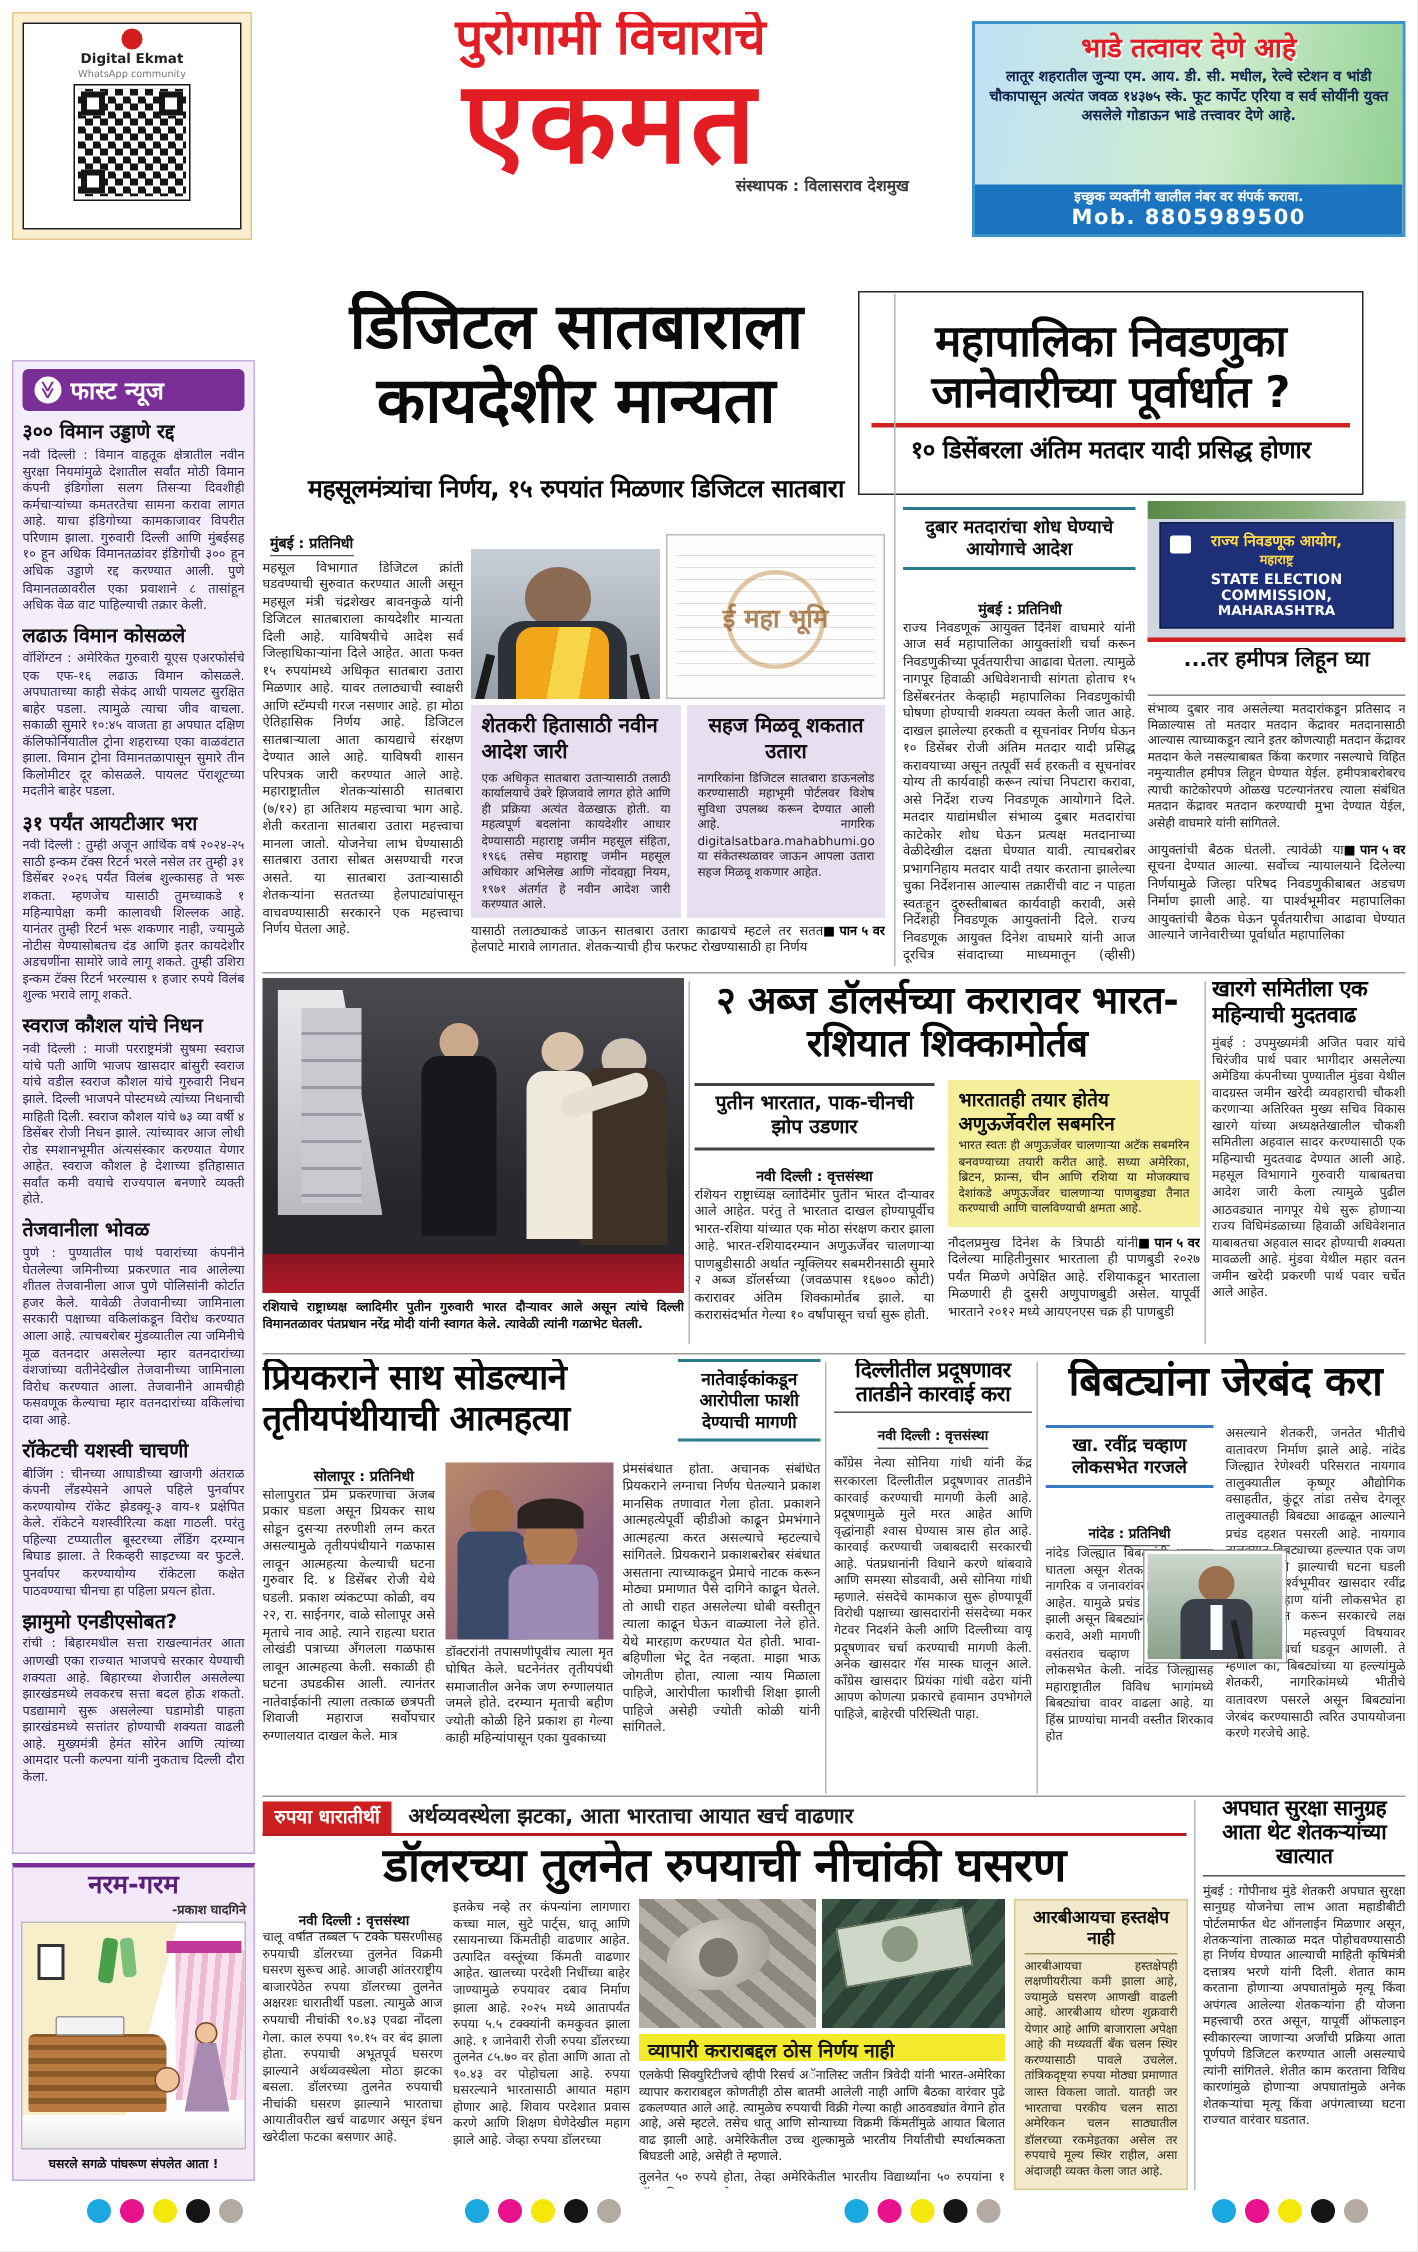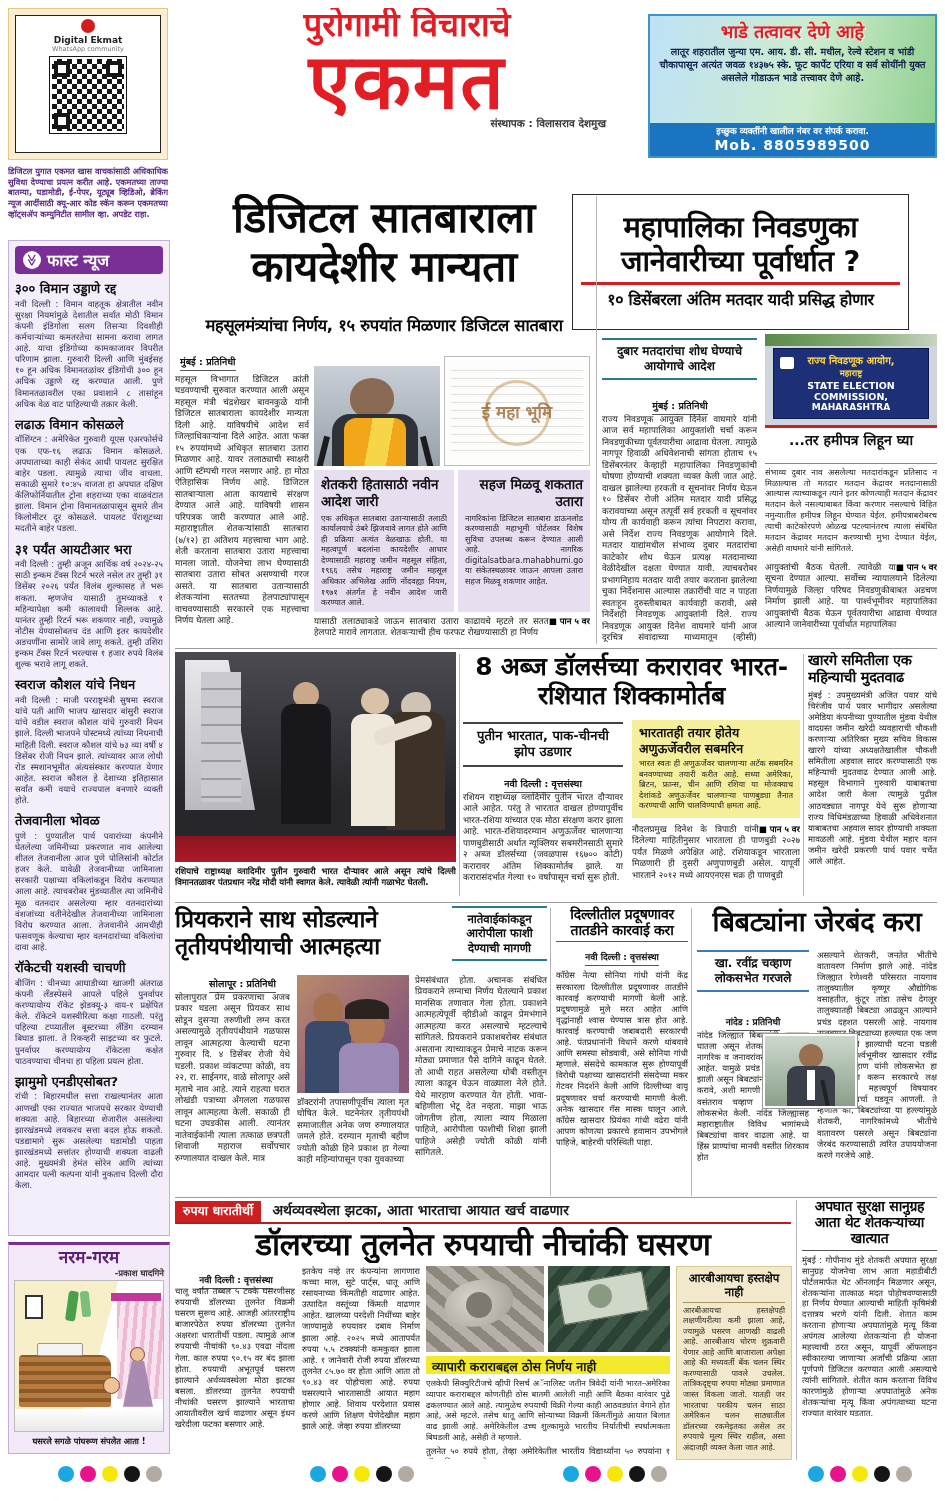--- a/index.html
+++ b/index.html
@@ -31,21 +31,20 @@
       <div style="width:14px;height:14px;border-radius:50%;background:#d31d1d;margin:0 auto;"></div>
       <div style="font-size:9px;font-weight:700;color:#222;margin-top:2px;">Digital Ekmat</div>
       <div style="font-size:6.5px;color:#777;">WhatsApp community</div>
       <div style="width:76px;height:76px;margin:4px auto 0;background:repeating-conic-gradient(#151515 0% 25%, #fff 0% 50%) 0 0/10px 10px;position:relative;border:2px solid #fff;outline:1px solid #151515;">
         <span style="position:absolute;left:2px;top:2px;width:16px;height:16px;background:#fff;border:4px solid #151515;"></span>
         <span style="position:absolute;right:2px;top:2px;width:16px;height:16px;background:#fff;border:4px solid #151515;"></span>
         <span style="position:absolute;left:2px;bottom:2px;width:16px;height:16px;background:#fff;border:4px solid #151515;"></span>
       </div>
     </div>
   </div>
-  <div class="abs" style="left:8px;top:166px;width:160px;height:70px;font-size:8.2px;line-height:1.3;font-weight:700;color:#5b2a86;text-align:justify;">डिजिटल युगात एकमत खास वाचकांसाठी अधिकाधिक सुविधा देण्याचा प्रयत्न करीत आहे. एकमतच्या ताज्या बातम्या, घडामोडी, ई-पेपर, यूट्यूब व्हिडिओ, ब्रेकिंग न्यूज आदींसाठी क्यू-आर कोड स्कॅन करून एकमतच्या व्हॉट्सॲप कम्युनिटीत सामील व्हा. अपडेट राहा.</div>
 
   <div class="abs" style="left:178px;top:8px;width:458px;height:152px;text-align:center;">
     <div style="font-size:33px;font-weight:800;color:#e21e24;line-height:1.05;">पुरोगामी विचाराचे</div>
     <div style="font-size:76px;font-weight:800;color:#e21e24;line-height:1.02;letter-spacing:2px;">एकमत</div>
     <div style="font-size:10.5px;font-weight:700;color:#3a3a3a;text-align:right;padding-right:30px;margin-top:-4px;">संस्थापक : विलासराव देशमुख</div>
   </div>
 
   <div class="abs" style="left:648px;top:14px;width:289px;height:144px;border:2px solid #3f93cc;background:linear-gradient(100deg,#bfe2f6 0%,#cdeccd 55%,#8fcf8f 100%);text-align:center;">
     <div style="font-size:18px;font-weight:800;color:#e21e24;padding-top:3px;text-shadow:1px 1px 0 #fff;">भाडे तत्वावर देणे आहे</div>
     <div style="font-size:9.6px;font-weight:700;color:#12224d;line-height:1.38;padding:2px 8px;">लातूर शहरातील जुन्या एम. आय. डी. सी. मधील, रेल्वे स्टेशन व भांडी चौकापासून अत्यंत जवळ १४३७५ स्के. फूट कार्पेट एरिया व सर्व सोयींनी युक्त असलेले गोडाऊन भाडे तत्त्वावर देणे आहे.</div>
@@ -127,21 +126,21 @@
     <div style="position:absolute;left:6px;top:6px;right:6px;height:92px;background:repeating-linear-gradient(180deg,transparent 0 7px,#d9d9d9 7px 8px);opacity:.8;"></div>
     <div style="position:absolute;left:50%;top:52%;width:66px;height:66px;margin:-33px 0 0 -33px;border:3px solid rgba(190,130,60,.45);border-radius:50%;"></div>
     <div style="position:absolute;left:0;right:0;top:40%;text-align:center;font-size:17px;font-weight:800;color:rgba(150,95,40,.75);">ई महा भूमि</div>
   </div>
 
   <div class="abs" style="left:314px;top:470px;width:140px;height:142px;background:#e7def0;padding:6px 7px;">
     <div class="boxtitle" style="font-size:13.5px;text-align:left;line-height:1.25;">शेतकरी हितासाठी नवीन आदेश जारी</div>
     <div class="bodytxt" style="font-size:8px;margin-top:4px;height:92px;">एक अधिकृत सातबारा उताऱ्यासाठी तलाठी कार्यालयाचे उंबरे झिजवावे लागत होते आणि ही प्रक्रिया अत्यंत वेळखाऊ होती. या महत्वपूर्ण बदलांना कायदेशीर आधार देण्यासाठी महाराष्ट्र जमीन महसूल संहिता, १९६६ तसेच महाराष्ट्र जमीन महसूल अधिकार अभिलेख आणि नोंदवह्या नियम, १९७१ अंतर्गत हे नवीन आदेश जारी करण्यात आले.</div>
   </div>
   <div class="abs" style="left:458px;top:470px;width:132px;height:142px;background:#e7def0;padding:6px 7px;">
-    <div class="boxtitle" style="font-size:13.5px;text-align:right;line-height:1.25;">सहज मिळवू शकतात उतारा</div>
+    <div class="boxtitle" style="font-size:13.5px;text-align:center;line-height:1.25;">सहज मिळवू शकतात उतारा</div>
     <div class="bodytxt" style="font-size:8px;margin-top:4px;height:92px;">नागरिकांना डिजिटल सातबारा डाऊनलोड करण्यासाठी महाभूमी पोर्टलवर विशेष सुविधा उपलब्ध करून देण्यात आली आहे. नागरिक digitalsatbara.mahabhumi.gov.in या संकेतस्थळावर जाऊन आपला उतारा सहज मिळवू शकणार आहेत.</div>
   </div>
   <div class="abs bodytxt" style="left:314px;top:616px;width:276px;height:28px;">
     <span class="jump">■ पान ५ वर</span>
     <span>यासाठी तलाठ्याकडे जाऊन सातबारा उतारा काढायचे म्हटले तर सतत हेलपाटे मारावे लागतात. शेतकऱ्याची हीच फरफट रोखण्यासाठी हा निर्णय</span>
   </div>
 
   <div class="abs" style="left:572px;top:194px;width:337px;height:136px;border:1.5px solid #2a2a2a;padding:16px 6px 0;">
     <div class="hl" style="font-size:29px;">महापालिका निवडणुका जानेवारीच्या पूर्वार्धात ?</div>
     <div style="height:3px;background:#d02020;margin:4px 2px;"></div>
@@ -180,21 +179,21 @@
     <div style="position:absolute;left:106px;top:52px;width:50px;height:120px;border-radius:12px 12px 0 0;background:#17171c;"></div>
     <div style="position:absolute;left:186px;top:36px;width:28px;height:26px;border-radius:50%;background:#d9c3a8;"></div>
     <div style="position:absolute;left:226px;top:40px;width:30px;height:28px;border-radius:50%;background:#cfc4b4;"></div>
     <div style="position:absolute;left:212px;top:60px;width:58px;height:118px;border-radius:14px 14px 0 0;background:#3e3228;"></div>
     <div style="position:absolute;left:176px;top:62px;width:44px;height:112px;border-radius:12px 12px 0 0;background:#efe9dc;"></div>
     <div style="position:absolute;left:198px;top:70px;width:60px;height:16px;border-radius:8px;background:#e7dfcf;transform:rotate(-18deg);"></div>
     <div style="position:absolute;left:0;bottom:0;width:100%;height:26px;background:linear-gradient(180deg,#8a1420,#b01a28);"></div>
   </div>
   <div class="abs cap" style="left:175px;top:866px;width:281px;height:30px;">रशियाचे राष्ट्राध्यक्ष व्लादिमीर पुतीन गुरुवारी भारत दौऱ्यावर आले असून त्यांचे दिल्ली विमानतळावर पंतप्रधान नरेंद्र मोदी यांनी स्वागत केले. त्यावेळी त्यांनी गळाभेट घेतली.</div>
 
-  <div class="abs hl" style="left:463px;top:652px;width:337px;height:64px;font-size:25px;">8 अब्ज डॉलर्सच्या करारावर भारत-रशियात शिक्कामोर्तब</div>
+  <div class="abs hl" style="left:463px;top:652px;width:337px;height:64px;font-size:25px;">२ अब्ज डॉलर्सच्या करारावर भारत-रशियात शिक्कामोर्तब</div>
   <div class="abs subbar" style="left:463px;top:722px;width:160px;font-size:13px;border-color:#444;">पुतीन भारतात, पाक-चीनची झोप उडणार</div>
   <div class="abs" style="left:478px;top:772px;width:130px;text-align:center;"><span class="byline" style="display:inline-block;">नवी दिल्ली : वृत्तसंस्था</span></div>
   <div class="abs bodytxt" style="left:463px;top:792px;width:160px;height:106px;">रशियन राष्ट्राध्यक्ष व्लादिमीर पुतीन भारत दौऱ्यावर आले आहेत. परंतु ते भारतात दाखल होण्यापूर्वीच भारत-रशिया यांच्यात एक मोठा संरक्षण करार झाला आहे. भारत-रशियादरम्यान अणुऊर्जेवर चालणाऱ्या पाणबुडीसाठी अर्थात न्यूक्लियर सबमरीनसाठी सुमारे २ अब्ज डॉलर्सच्या (जवळपास १६७०० कोटी) करारावर अंतिम शिक्कामोर्तब झाले. या करारासंदर्भात गेल्या १० वर्षांपासून चर्चा सुरू होती.</div>
   <div class="abs" style="left:632px;top:720px;width:168px;height:98px;background:#f5ef9c;padding:5px 7px;">
     <div class="boxtitle" style="font-size:12.5px;text-align:left;line-height:1.25;">भारतातही तयार होतेय अणुऊर्जेवरील सबमरिन</div>
     <div class="bodytxt" style="font-size:8px;margin-top:3px;height:58px;">भारत स्वतः ही अणुऊर्जेवर चालणाऱ्या अटॅक सबमरिन बनवण्याच्या तयारी करीत आहे. सध्या अमेरिका, ब्रिटन, फ्रान्स, चीन आणि रशिया या मोजक्याच देशांकडे अणुऊर्जेवर चालणाऱ्या पाणबुड्या तैनात करण्याची आणि चालविण्याची क्षमता आहे.</div>
   </div>
   <div class="abs bodytxt" style="left:632px;top:824px;width:168px;height:72px;">
     <span class="jump">■ पान ५ वर</span>
     <span>नौदलप्रमुख दिनेश के त्रिपाठी यांनी दिलेल्या माहितीनुसार भारताला ही पाणबुडी २०२७ पर्यंत मिळणे अपेक्षित आहे. रशियाकडून भारताला मिळणारी ही दुसरी अणुपाणबुडी असेल. यापूर्वी भारताने २०१२ मध्ये आयएनएस चक्र ही पाणबुडी</span>

